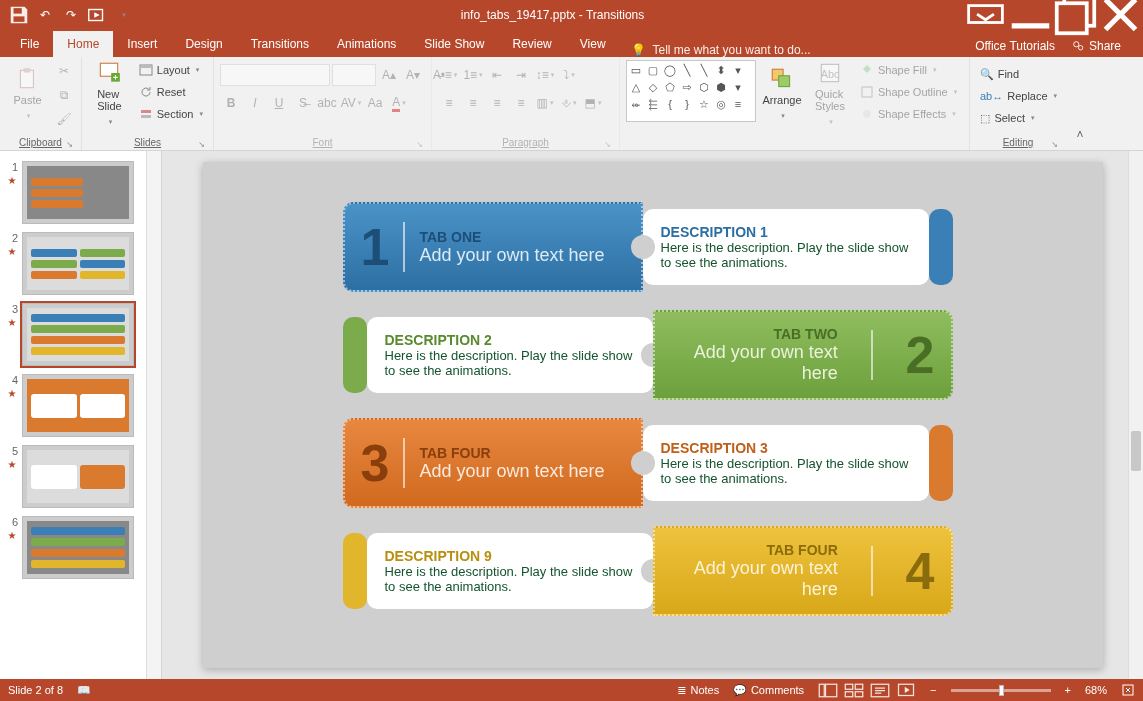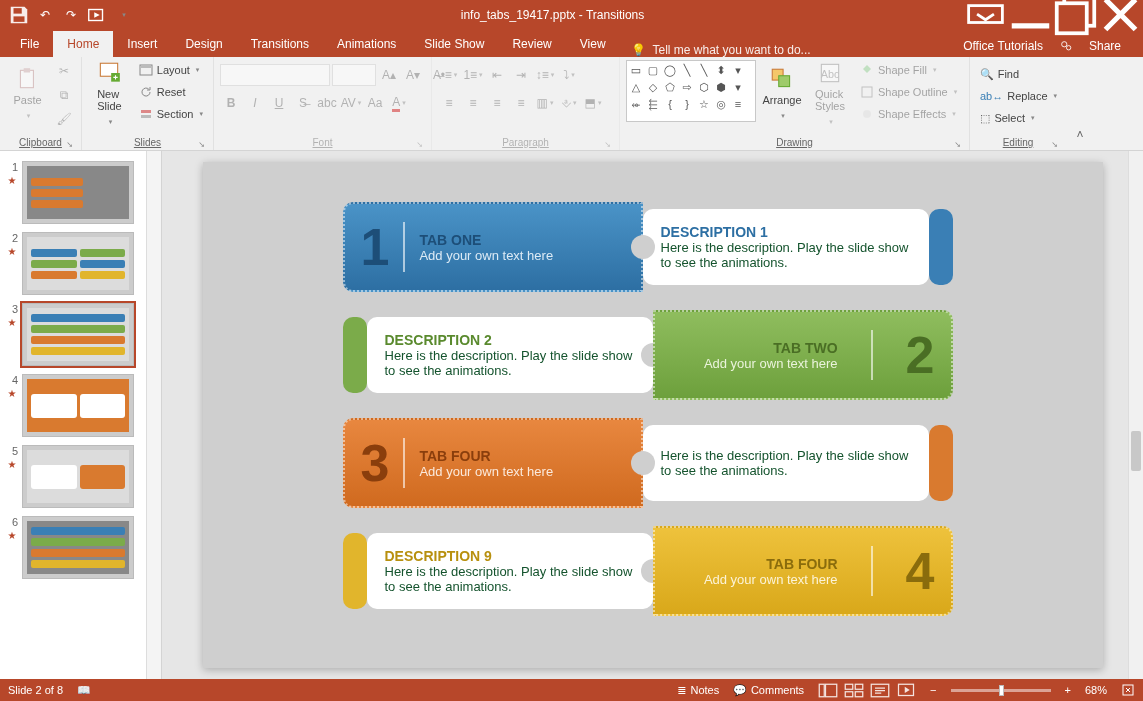--- a/index.html
+++ b/index.html
@@ -13,21 +13,21 @@
 .winctrl { display: flex; }
 .winctrl-btn { width: 45px; height: 29px; display: flex; align-items: center; justify-content: center; font-size: 12px; cursor: pointer; }
 
 
 .tabsrow { height: 28px; background: #B7472A; display: flex; align-items: flex-end; color: #fff; padding: 0 6px; }
 .file-tab { padding: 6px 14px; font-size: 12px; cursor: pointer; }
 .ribbon-tab { padding: 6px 14px; font-size: 12px; cursor: pointer; }
 .ribbon-tab.active { background: #f1f1f1; color: #B7472A; }
 .tell-me { display: flex; align-items: center; gap: 6px; margin-left: 12px; font-size: 12px; opacity: .9; }
 .right-area { margin-left: auto; display: flex; align-items: center; gap: 8px; padding-right: 8px; }
-.share-btn { display: flex; align-items: center; gap: 16px; padding: 4px 8px; cursor: pointer; }
+.share-btn { display: flex; align-items: center; gap: 4px; padding: 4px 8px; cursor: pointer; }
 
 
 .ribbon { height: 94px; background: #f1f1f1; border-bottom: 1px solid #d4d4d4; display: flex; }
 .group { border-right: 1px solid #e1e1e1; padding: 3px 6px 0; display: flex; flex-direction: column; }
 .group-body { flex: 1; display: flex; align-items: flex-start; gap: 4px; }
 .group-label { font-size: 10px; color: #666; text-align: center; padding: 2px 0; position: relative; text-decoration: underline; }
 .group-label::after { content: "↘"; position: absolute; right: 2px; bottom: 1px; font-size: 8px; color: #888; }
 .bigbtn { display: flex; flex-direction: column; align-items: center; justify-content: center; width: 44px; height: 66px; cursor: pointer; font-size: 11px; color: #444; gap: 2px; }
 .bigbtn svg { width: 26px; height: 26px; }
 .smallrow { display: flex; flex-direction: column; gap: 2px; }
@@ -67,21 +67,21 @@
 .tab-card { width: 300px; height: 90px; border-radius: 10px; display: flex; align-items: center; padding: 0 16px; gap: 14px; position: relative; }
 .tab-card.left { border-top-right-radius: 0; border-bottom-right-radius: 0; }
 .tab-card.right { border-top-left-radius: 0; border-bottom-left-radius: 0; justify-content: flex-end; gap: 33px; }
 .desc-card { flex: 1; height: 76px; background: #fff; border-radius: 10px; margin: 7px 0; padding: 8px 18px; display: flex; flex-direction: column; justify-content: center; position: relative; }
 .desc-card.notch-left::before { content: ""; position: absolute; left: -12px; top: 50%; transform: translateY(-50%); width: 24px; height: 24px; background: #cfcfcf; border-radius: 50%; }
 .desc-card.notch-right::after { content: ""; position: absolute; right: -12px; top: 50%; transform: translateY(-50%); width: 24px; height: 24px; background: #cfcfcf; border-radius: 50%; }
 .bignum { font-size: 52px; font-weight: 900; }
 .divider-v { width: 2px; height: 50px; background: rgba(255,255,255,.6); }
 .tab-text { display: flex; flex-direction: column; }
 .tab-title { font-size: 14px; font-weight: 700; }
-.tab-sub { font-size: 13px; }
+.tab-sub { font-size: 18px; }
 .desc-title { font-size: 14px; font-weight: 700; }
 .desc-text { font-size: 13px; color: #14532d; }
 .c-blue { background: linear-gradient(#4a93c7, #2d6fa3); color: #fff; border: 2px dotted rgba(255,255,255,.5); }
 .c-blue .bignum, .c-blue .tab-title { color: #1d4e78; }
 .c-blue .tab-sub { color: #dceaf5; }
 .c-green { background: linear-gradient(#8fbd5e, #6da03c); color: #fff; border: 2px dotted rgba(255,255,255,.5); }
 .c-green .bignum, .c-green .tab-title { color: #4a6e24; }
 .c-green .tab-sub { color: #eaf3db; }
 .c-orange { background: linear-gradient(#e8873f, #d06a1f); color: #fff; border: 2px dotted rgba(255,255,255,.5); }
 .c-orange .bignum, .c-orange .tab-title { color: #8a3e0c; }
@@ -359,21 +359,20 @@
             <span>Shape Outline</span>
           </div>
         <div class="smallbtn dd">
             <svg viewBox="0 0 14 14">
               <circle cx="7" cy="7" r="4" fill="#ddd"></circle>
             </svg>
             <span>Shape Effects</span>
           </div>
       </div>
     </div>
-    <div class="group-label">Drawing</div>
   </div>
 
   <div class="group" style="width:96px;border-right:none">
     <div class="group-body">
       <div class="smallrow" style="padding-top:4px">
         <div class="smallbtn">
             <span>🔍</span>
             <span>Find</span>
           </div>
         <div class="smallbtn dd">
@@ -530,20 +529,21 @@
       <div class="info-row r3">
         <div class="tab-card left c-orange">
           <span class="bignum">3</span>
           <div class="divider-v"></div>
           <div class="tab-text">
             <span class="tab-title">TAB FOUR</span>
             <span class="tab-sub">Add your own text here</span>
           </div>
         </div>
         <div class="desc-card notch-left">
+          <span class="desc-title t-orange">DESCRIPTION 3</span>
           <span class="desc-text">Here is the description. Play the slide show to see the animations.</span>
         </div>
         <div class="end-cap orange"></div>
       </div>
 
       <div class="info-row r4">
         <div class="end-cap yellow"></div>
         <div class="desc-card notch-right">
           <span class="desc-title t-yellow">DESCRIPTION 9</span>
           <span class="desc-text">Here is the description. Play the slide show to see the animations.</span>

